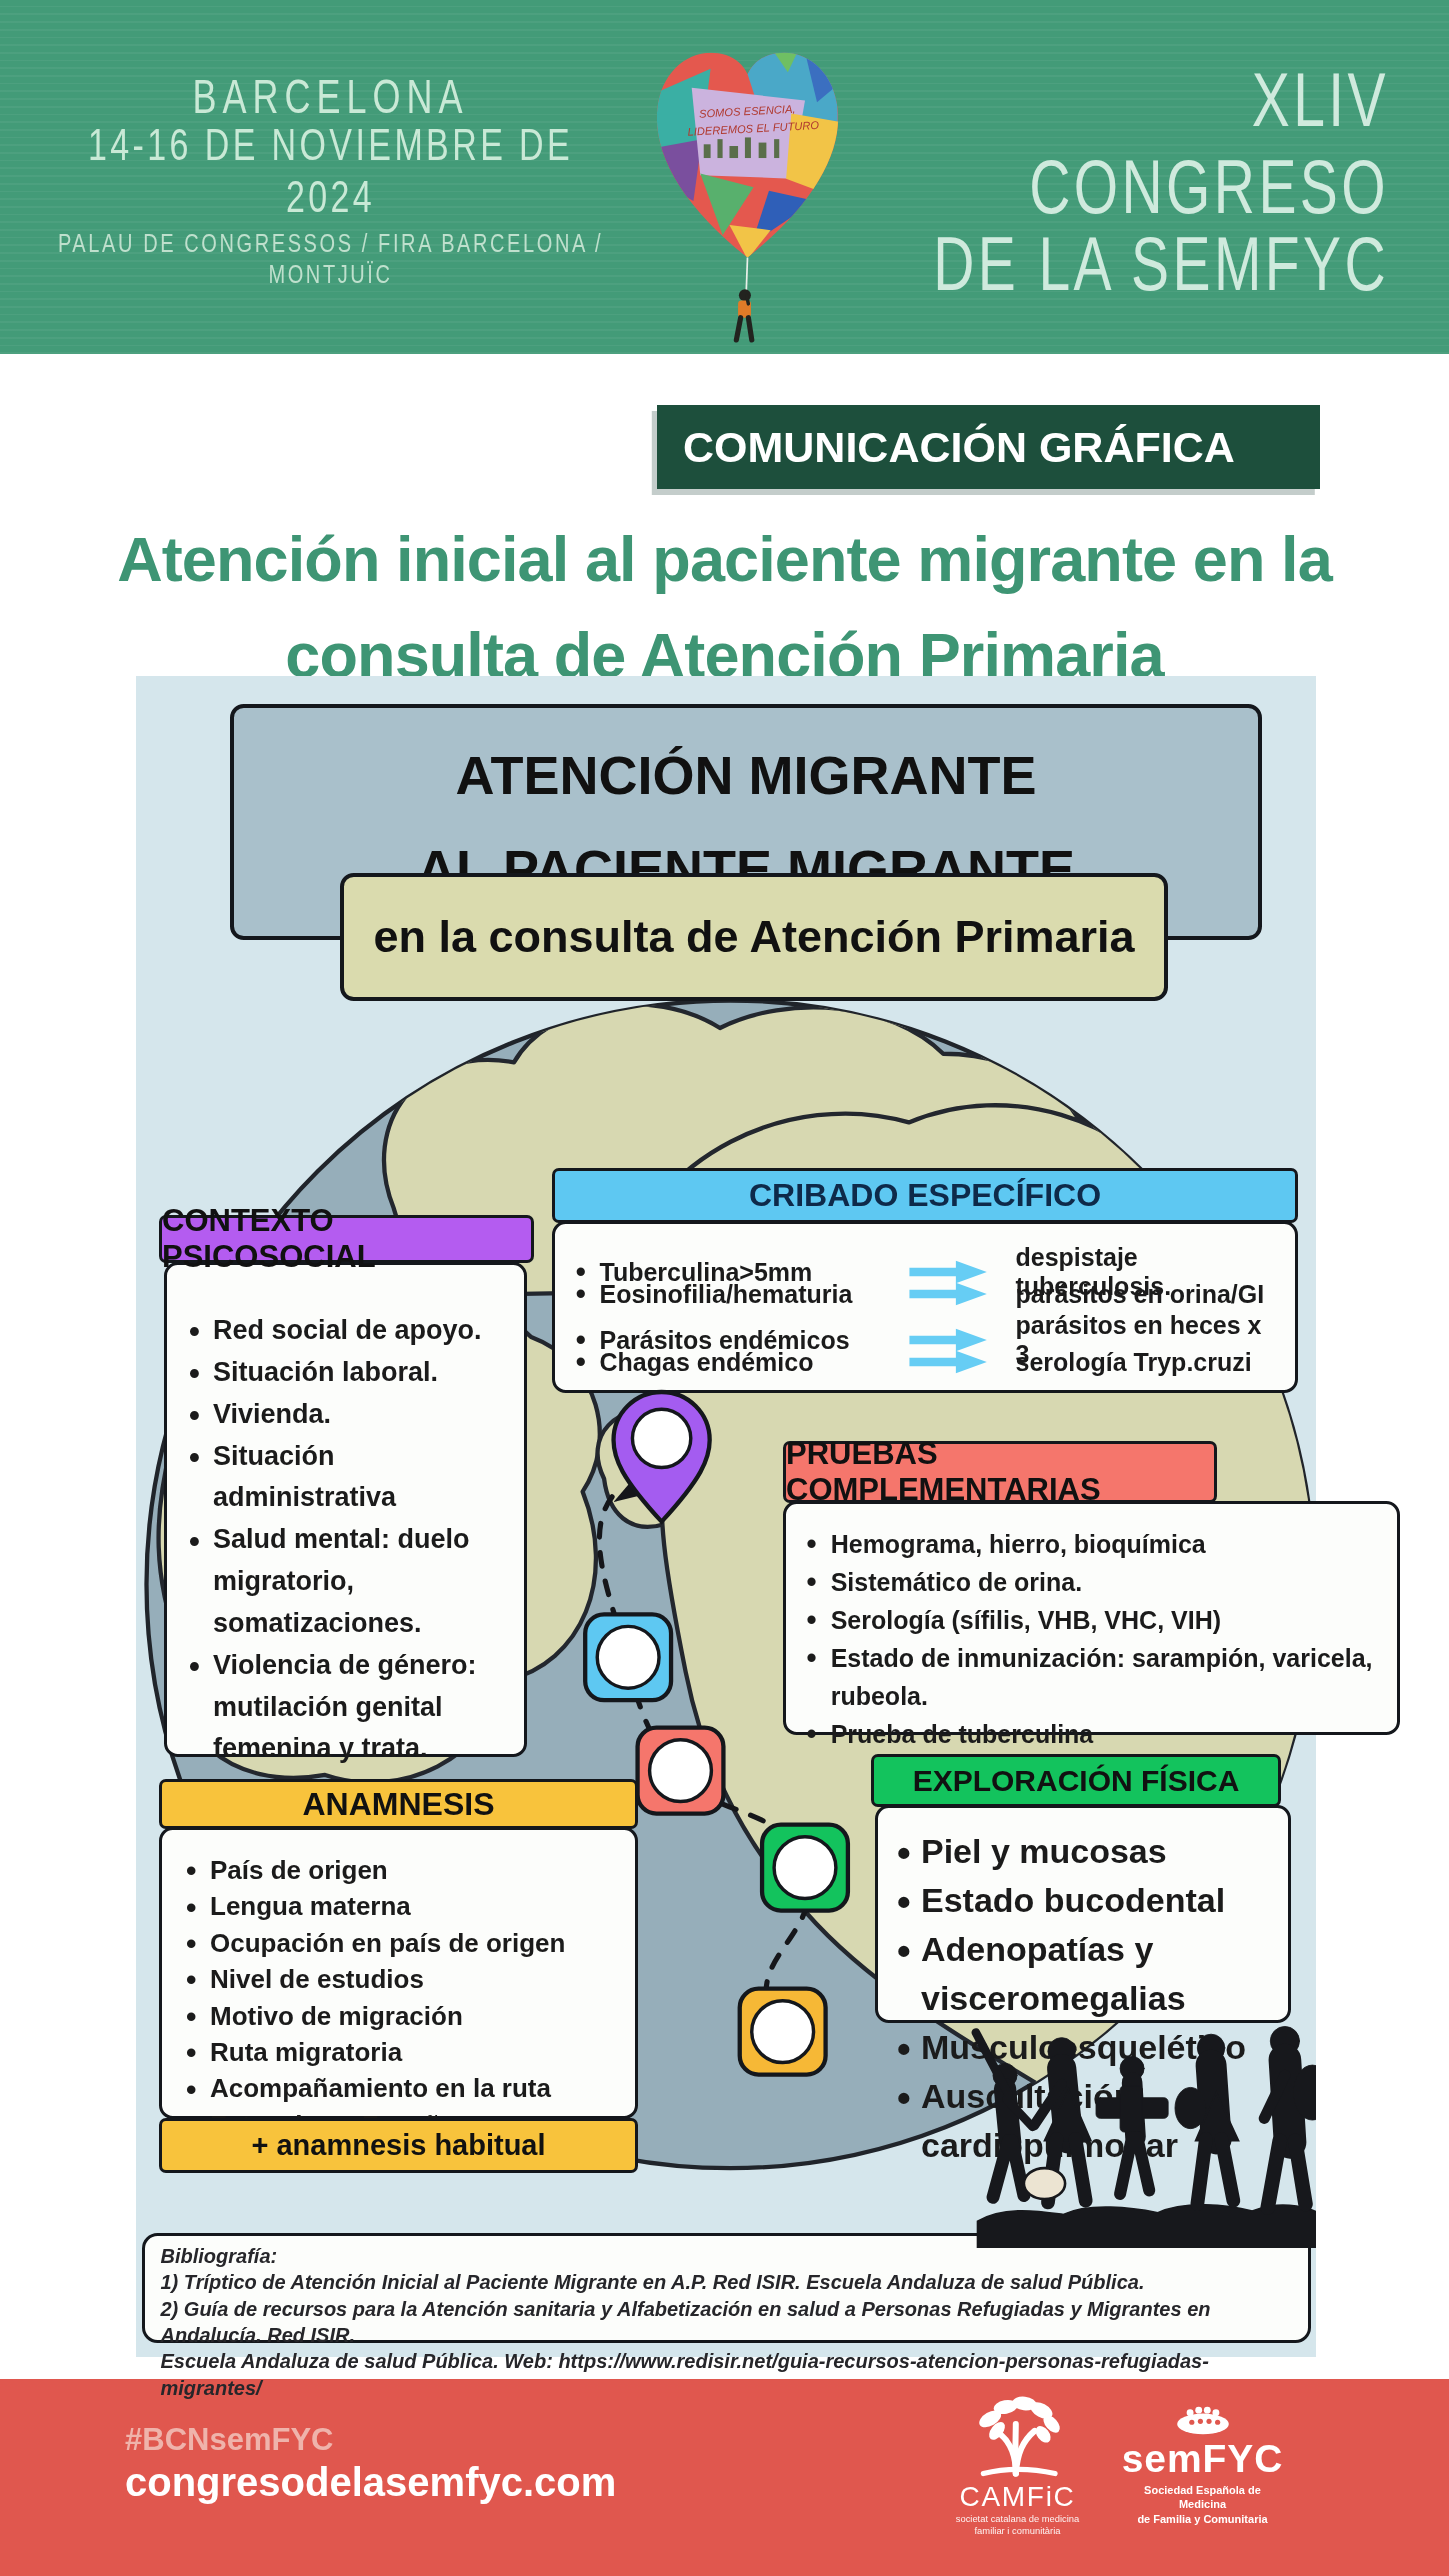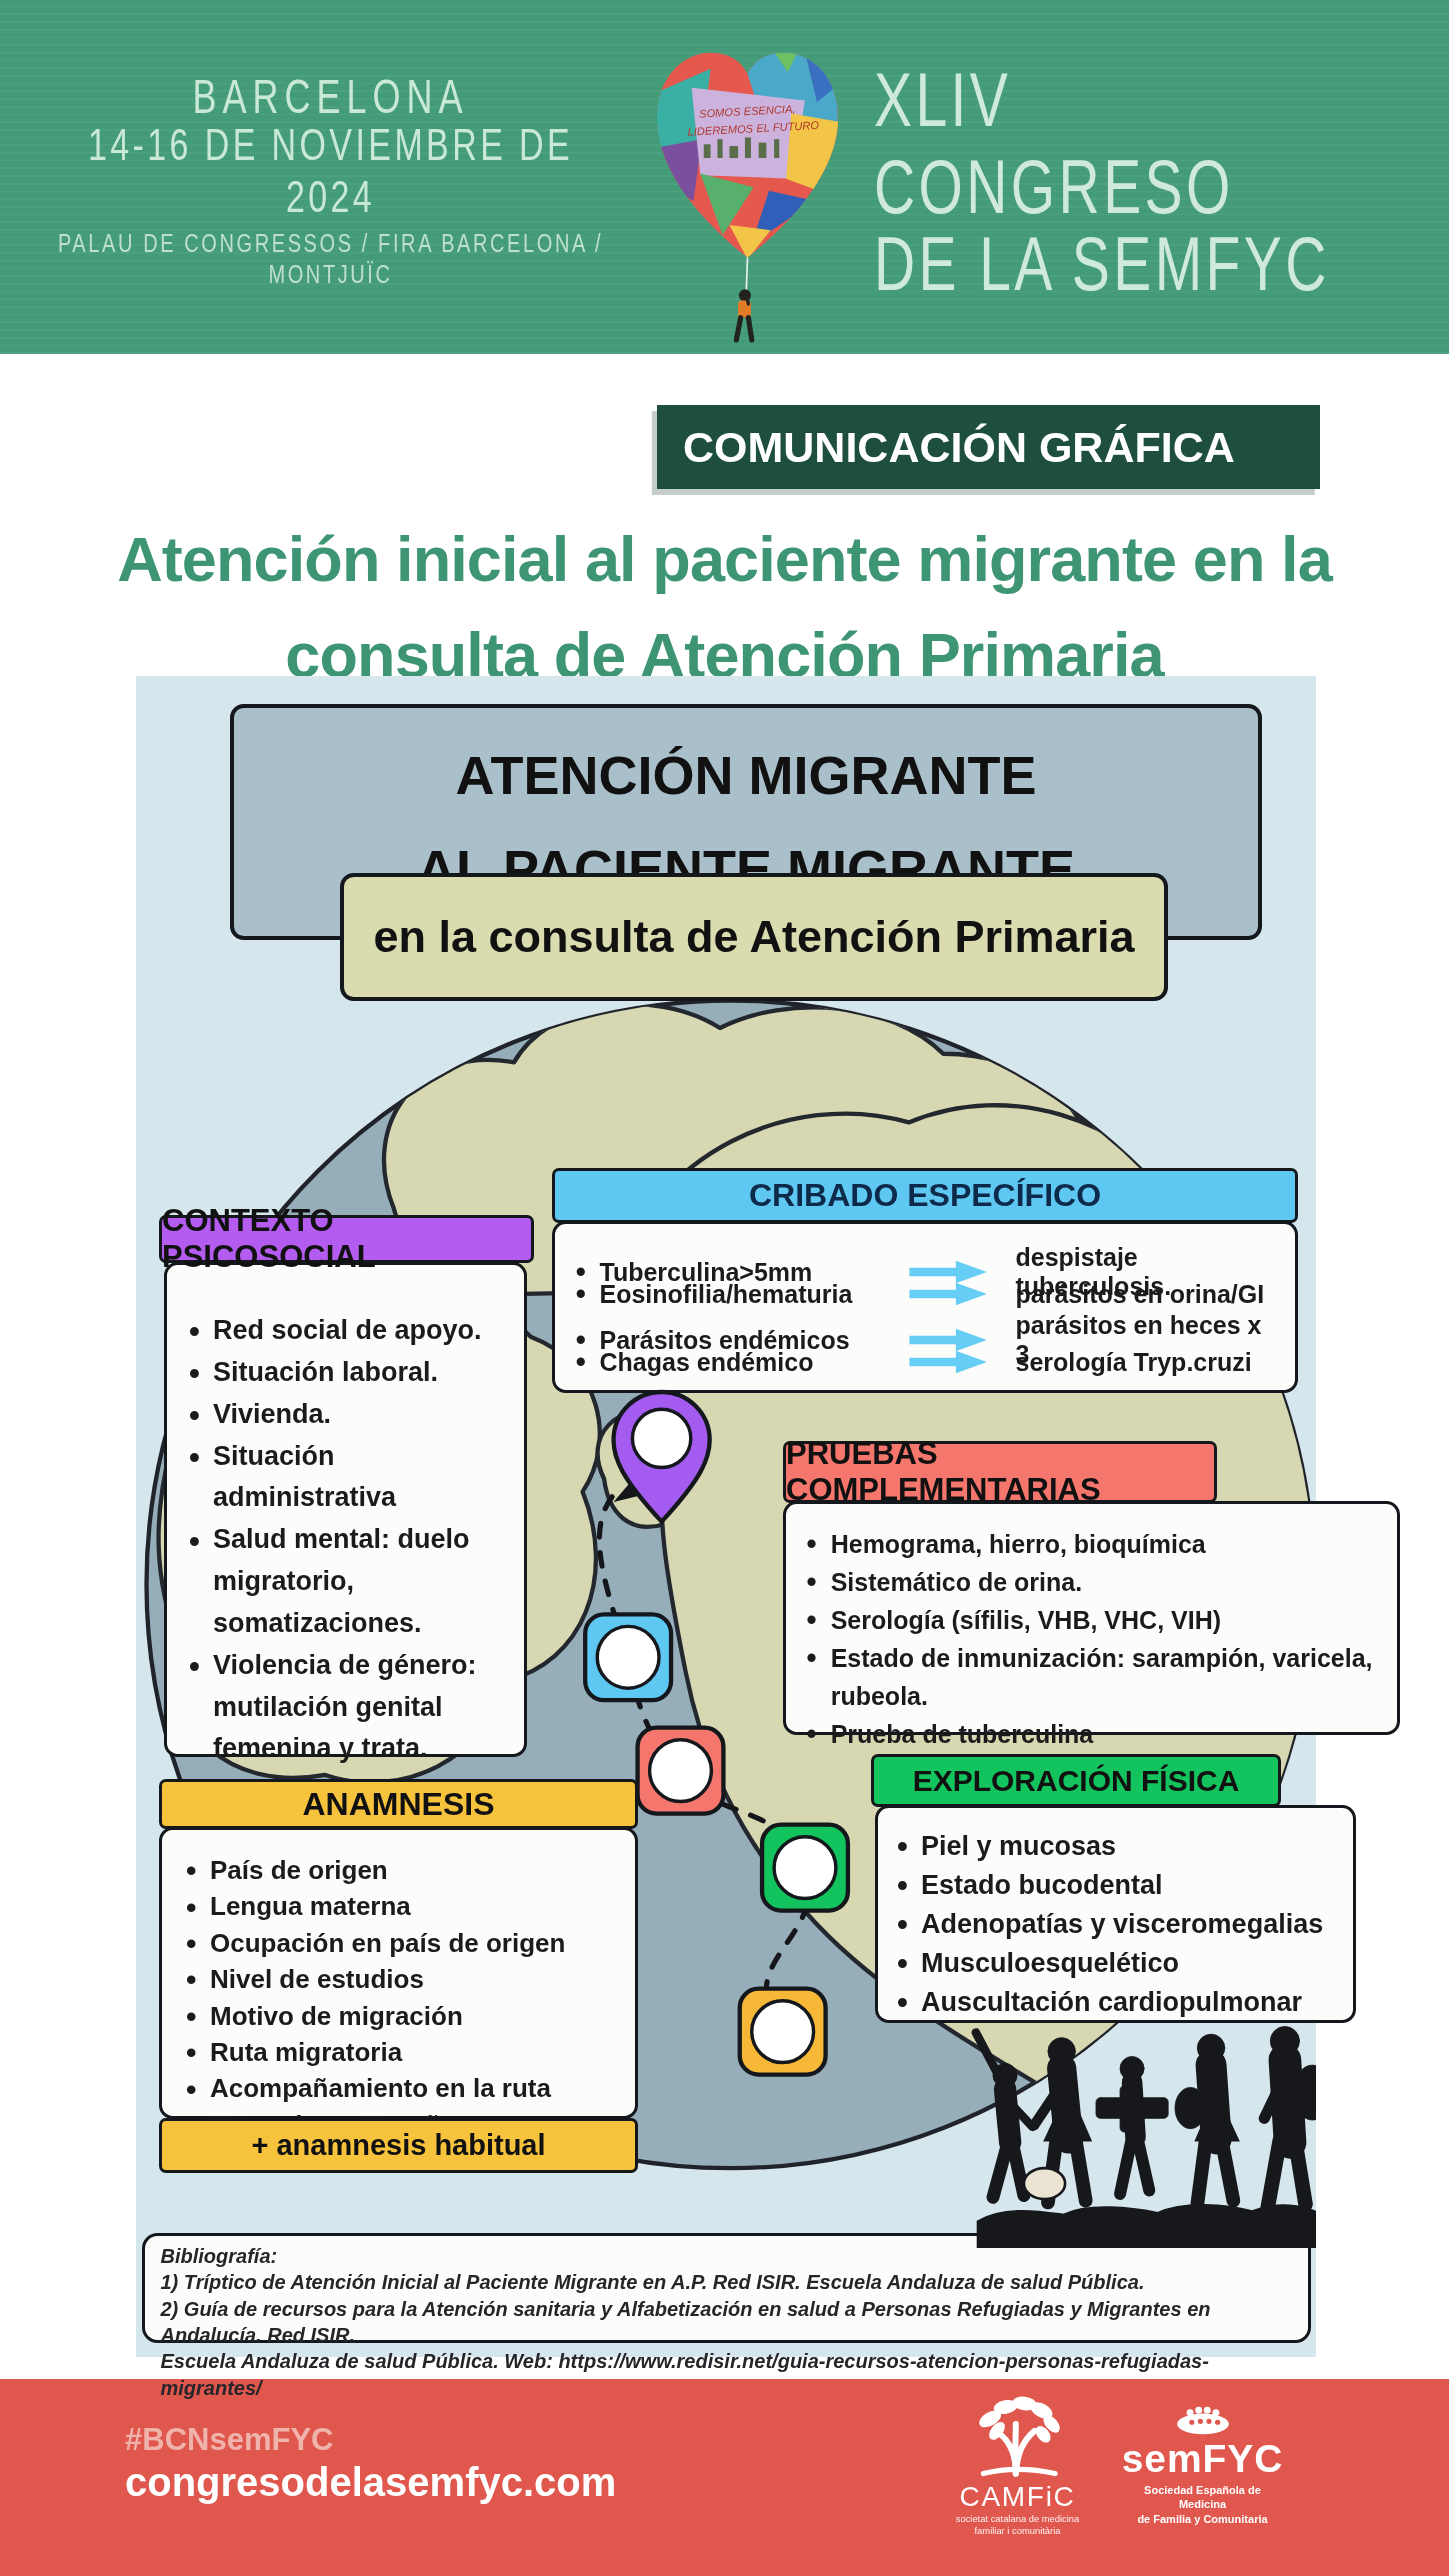--- a/index.html
+++ b/index.html
@@ -7,21 +7,21 @@
         font-family:"Liberation Sans", sans-serif;}
 
   
   .band{position:absolute;left:0;top:0;width:1449px;height:354px;background:#439b78;
         background-image:repeating-linear-gradient(0deg, rgba(255,255,255,.05) 0 1.7px, rgba(0,0,0,0) 1.7px 7.7px);}
   .band-left{position:absolute;left:47px;top:76px;width:567px;text-align:center;color:#c9e9d6;}
   .hand{display:inline-block;transform:scaleY(1.32);transform-origin:center;}
   .city{font-size:36px;letter-spacing:6px;}
   .dates{font-size:34px;letter-spacing:3.4px;margin-top:13.7px;}
   .venue{font-size:20px;letter-spacing:2.6px;margin-top:26px;color:#bfe0cd;}
-  .band-right{position:absolute;right:60px;top:77px;width:515px;text-align:left;color:#cfeadd;}
+  .band-right{position:absolute;right:60px;top:77px;width:515px;text-align:right;color:#cfeadd;}
   .congress1{font-size:57px;letter-spacing:3.4px;}
   .congress2{font-size:57px;letter-spacing:3.4px;margin-top:22px;}
   .balloon-wrap{position:absolute;left:640px;top:19px;width:215px;height:333px;}
 
   
   .badge{position:absolute;left:657px;top:405px;width:663px;height:84px;background:#1d4f3c;
          color:#ffffff;font-weight:bold;font-size:43px;display:flex;align-items:center;
          padding-left:26px;box-sizing:border-box;box-shadow:-5.2px 6px 0 rgba(125,145,140,.45);}
   .page-title{position:absolute;left:0;top:512px;width:1449px;text-align:center;color:#3e9574;
               font-size:63px;font-weight:bold;line-height:1.52;letter-spacing:-0.9px;margin:0;}
@@ -57,21 +57,21 @@
   .cri-left::before{content:"\2022";position:absolute;left:5.2px;top:-1.7px;font-size:1.15em;}
 
   .pru-header{left:647px;top:765px;width:434px;height:62px;background:#f5766c;font-size:31px;}
   .pru-body{left:647px;top:825px;width:617px;height:234px;padding:20.6px 8.6px 6.9px 13.7px;font-size:25px;line-height:1.52;}
 
   .ana-header{left:23px;top:1103px;width:479px;height:50px;background:#f8c33c;font-size:32px;}
   .ana-body{left:23px;top:1151px;width:479px;height:292px;padding:22px 8.6px 6.9px 17px;font-size:26px;line-height:1.40;}
   .ana-footer{left:23px;top:1442px;width:479px;height:55px;background:#f8c33c;font-size:29px;z-index:4;}
 
   .exp-header{left:735px;top:1078px;width:410px;height:53px;background:#13c35d;font-size:30px;}
-  .exp-body{left:739px;top:1129px;width:481px;height:218px;padding:19px 6.9px 6.9px 12px;font-size:27px;line-height:1.44;}
+  .exp-body{left:739px;top:1129px;width:416px;height:218px;padding:19px 6.9px 6.9px 12px;font-size:34px;line-height:1.44;}
 
   .bib-box{position:absolute;left:6px;top:1557px;width:1169px;height:110px;background:#fcfdfb;
            border:3.4px solid #14171c;border-radius:15.5px;z-index:6;box-sizing:border-box;
            padding:6.9px 15.5px;font-style:italic;font-weight:bold;color:#26262a;font-size:20px;line-height:1.32;}
 
   
   .footer{position:absolute;left:0;top:2379px;width:1449px;height:197px;background:#e0574e;}
   .hashtag{position:absolute;left:125px;top:43px;font-size:31px;font-weight:bold;color:#efb3ab;}
   .website{position:absolute;left:125px;top:81px;font-size:40px;font-weight:bold;color:#ffffff;}
   .camfic{position:absolute;left:940px;top:15.5px;width:155px;text-align:center;color:#ffffff;}

